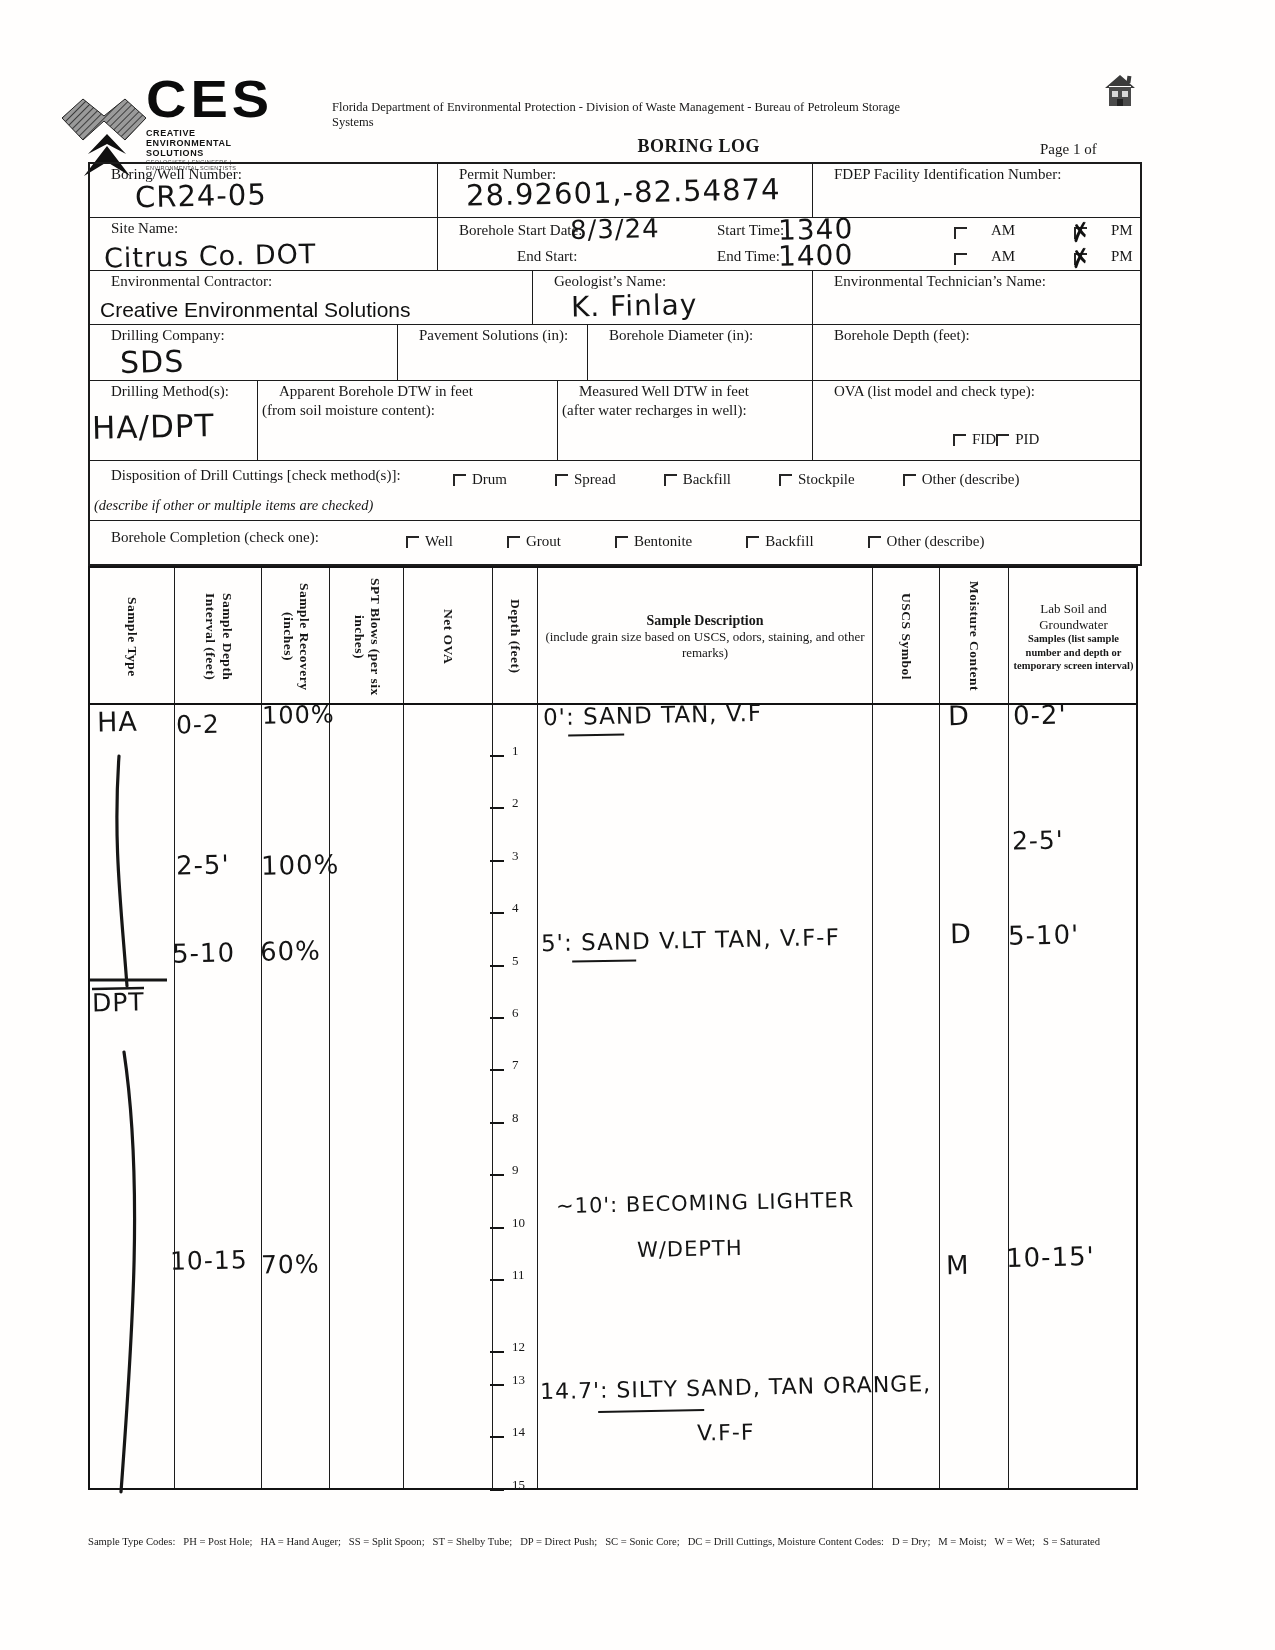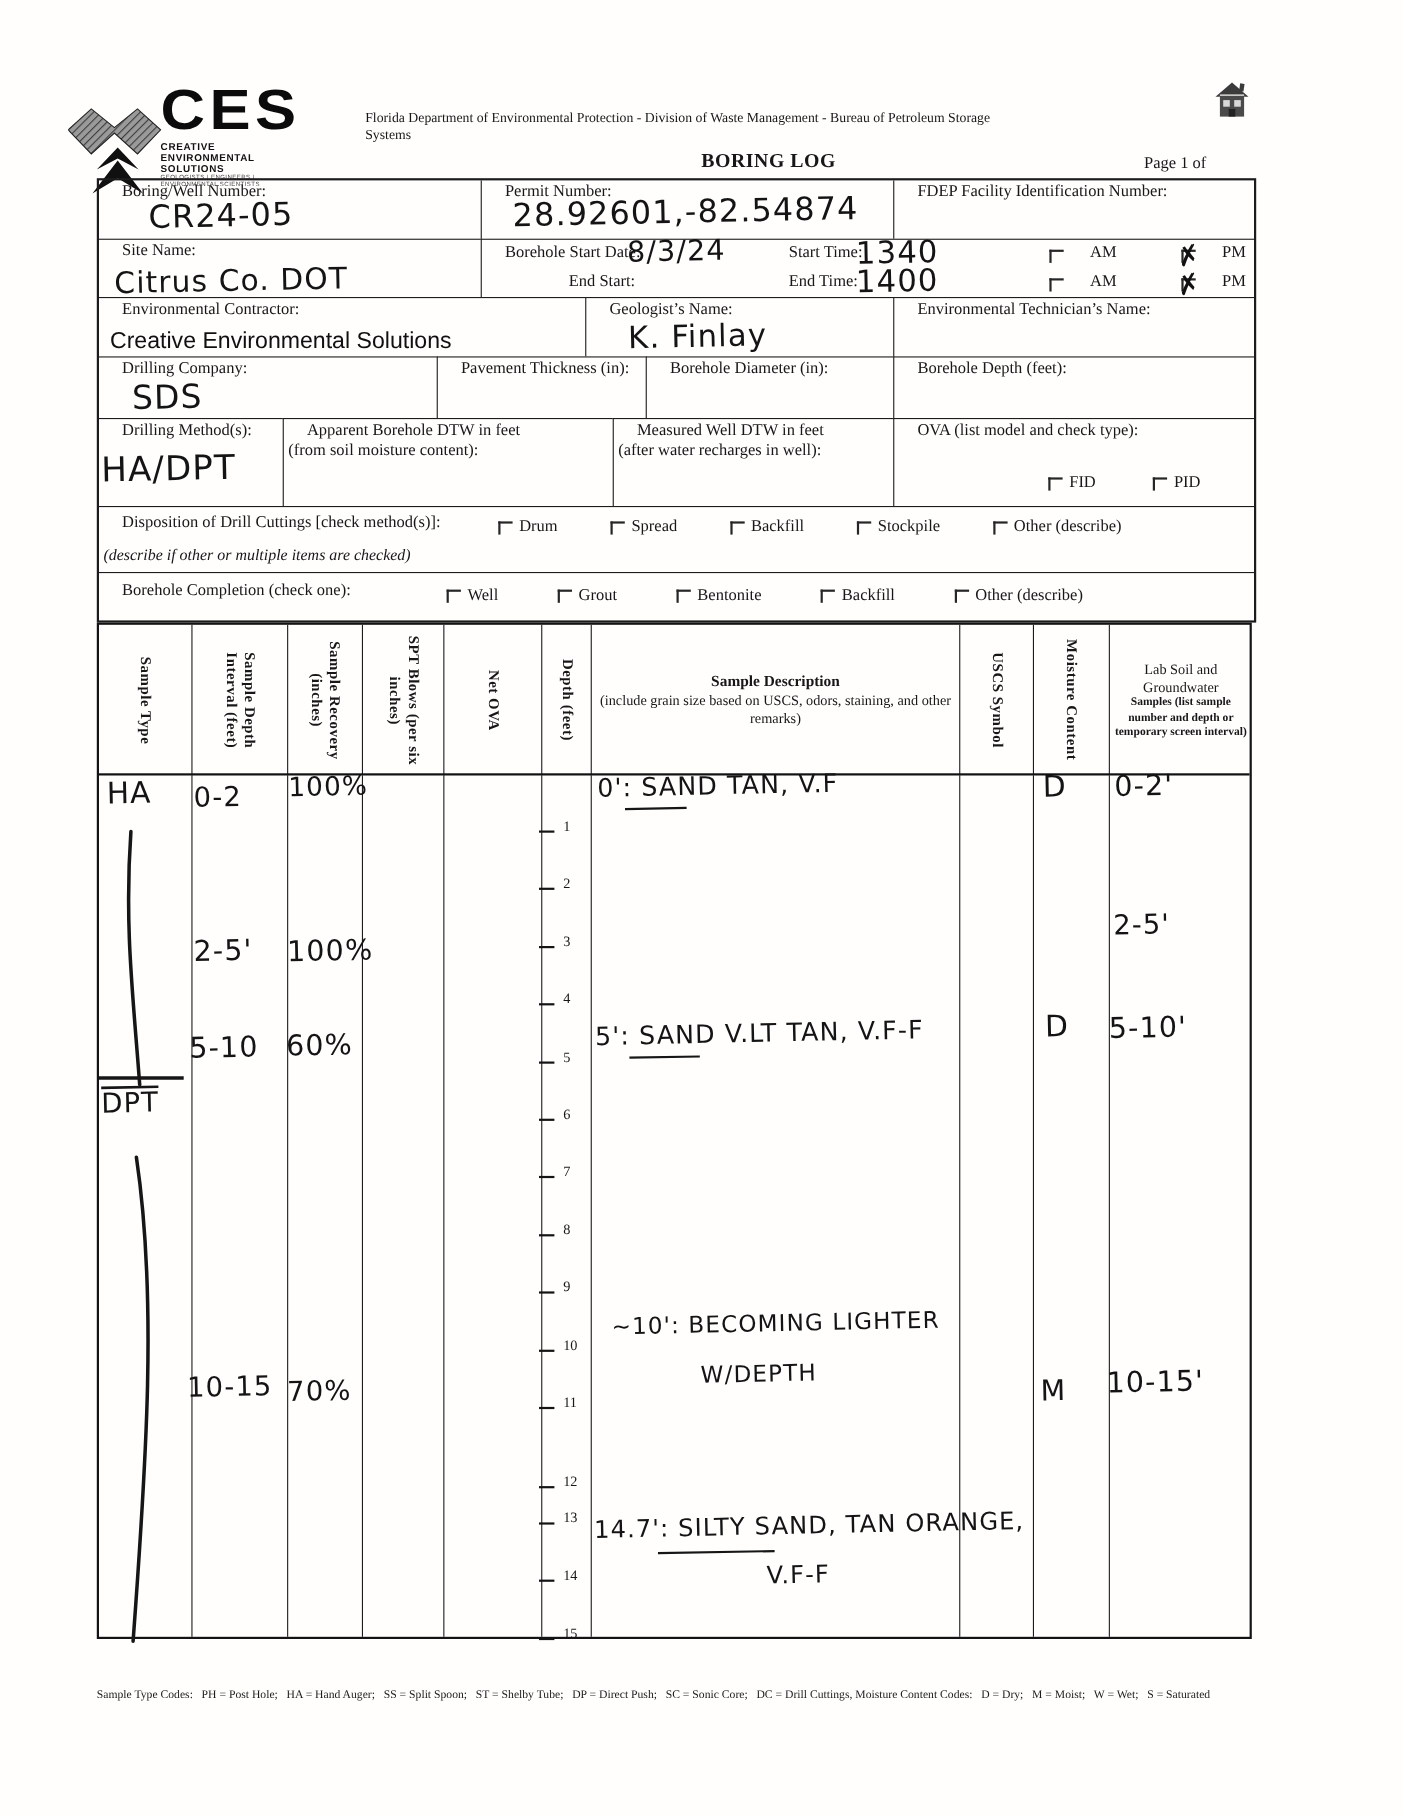--- a/index.html
+++ b/index.html
@@ -147,21 +147,21 @@
     </div>
     <div class="cell" style="left:722px;top:106px;width:328px;height:54px">
       <div class="lbl">Environmental Technician’s Name:</div>
     </div>
 
     <div class="cell first" style="left:0;top:160px;width:307px;height:56px">
       <div class="lbl">Drilling Company:</div>
       <div class="hw" style="margin-left:30px;margin-top:-2px;font-size:30px">SDS</div>
     </div>
     <div class="cell" style="left:307px;top:160px;width:190px;height:56px">
-      <div class="lbl">Pavement Thickness (in):</div>
+      <div class="lbl">Pavement Solutions (in):</div>
     </div>
     <div class="cell" style="left:497px;top:160px;width:225px;height:56px">
       <div class="lbl">Borehole Diameter (in):</div>
     </div>
     <div class="cell" style="left:722px;top:160px;width:328px;height:56px">
       <div class="lbl">Borehole Depth (feet):</div>
     </div>
 
     <div class="cell first" style="left:0;top:216px;width:167px;height:80px">
       <div class="lbl">Drilling Method(s):</div>
@@ -170,21 +170,21 @@
     <div class="cell" style="left:467px;top:216px;width:255px;height:80px">
       <div class="lbl">Measured Well DTW in feet</div>
       <div class="lbl2">(after water recharges in well):</div>
     </div>
     <div class="cell" style="left:167px;top:216px;width:300px;height:80px">
       <div class="lbl">Apparent Borehole DTW in feet</div>
       <div class="lbl2">(from soil moisture content):</div>
     </div>
     <div class="cell" style="left:722px;top:216px;width:328px;height:80px">
       <div class="lbl">OVA (list model and check type):</div>
-      <div class="optrow" style="left:140px;top:50px;gap:52px">
+      <div class="optrow" style="left:140px;top:50px;">
           <span class="opt">
             <span class="cb"></span>
             <span>FID</span>
           </span>
           <span class="opt">
             <span class="cb"></span>
             <span>PID</span>
           </span>
         </div>
     </div>

